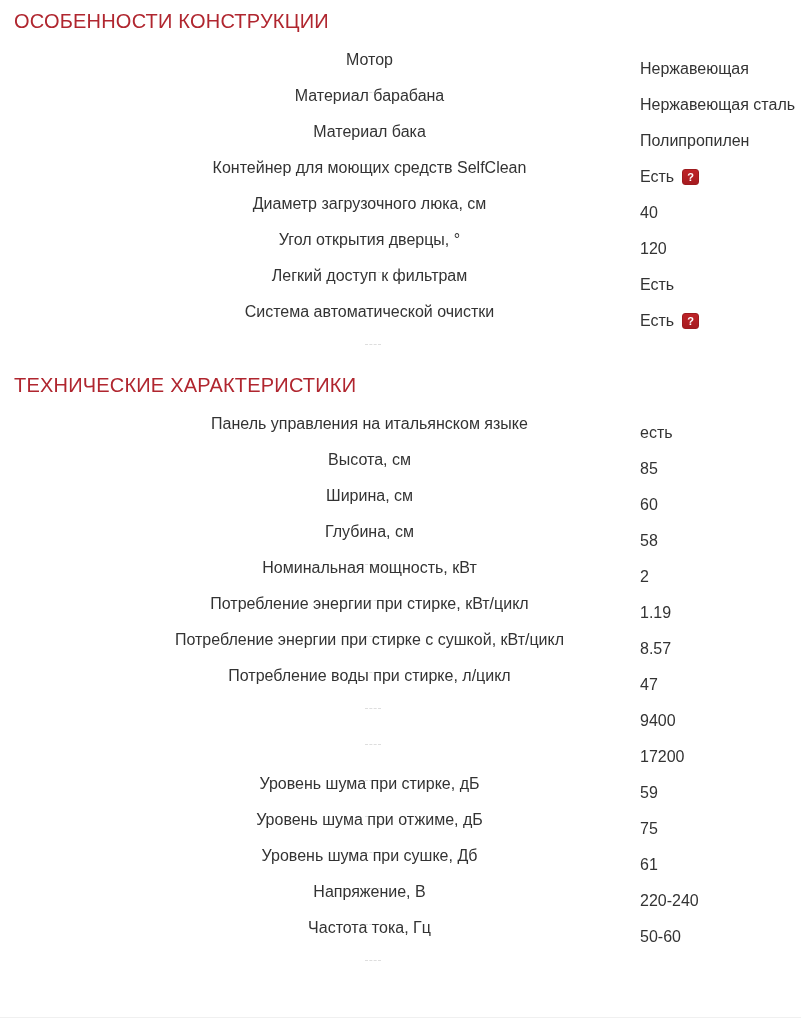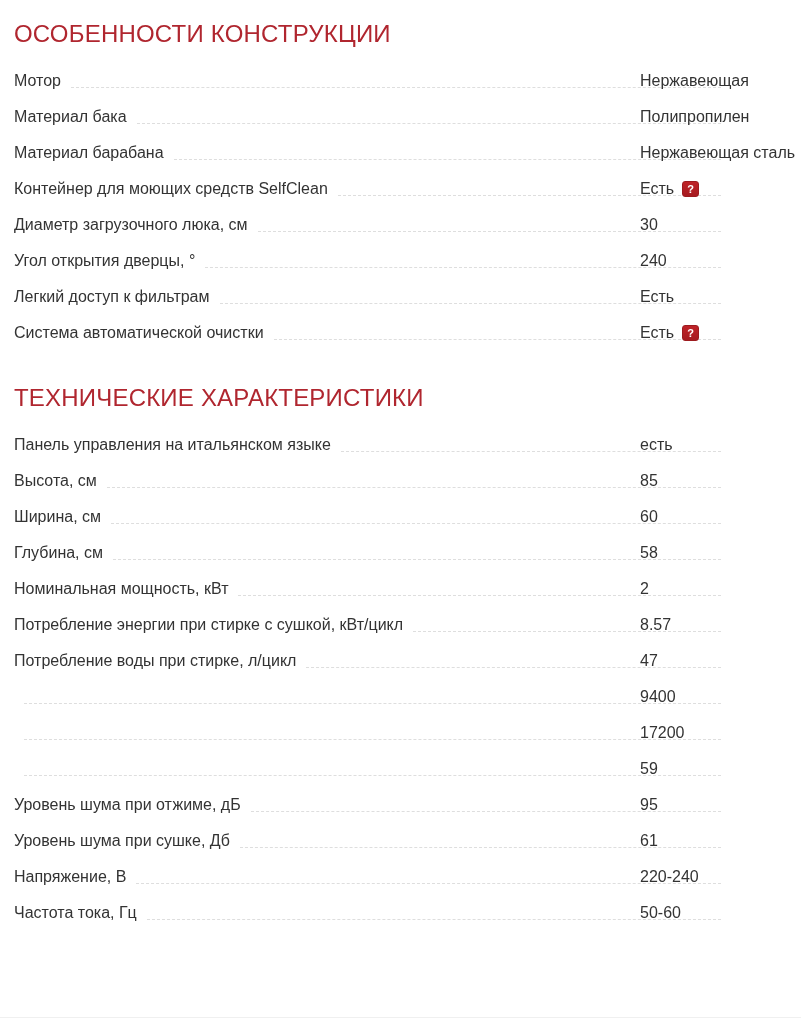--- a/index.html
+++ b/index.html
@@ -12,34 +12,35 @@
     background: #ffffff;
     font-family: "Liberation Sans", sans-serif;
     color: #333333;
   }
   .container {
     padding: 5px 0 0 14px;
   }
   .section { }
   .section + .section { margin-top: 34px; }
   .section-title {
-    margin: 16px 0 17px 0;
-    font-size: 24px;
+    margin: 4px 0 17px 0;
+    font-size: 20px;
     line-height: 25px;
     font-weight: 400;
     color: #b0262f;
     letter-spacing: 0.2px;
   }
   .rows { }
   .spec-row {
     display: flex;
     align-items: center;
     height: 36px;
     padding-right: 76px;
     position: relative;
+    flex-direction: column;
   }
   .spec-label {
     white-space: nowrap;
     font-size: 16px;
     color: #333333;
     flex: 0 0 auto;
   }
   .spec-leader {
     flex: 1 1 auto;
     min-width: 16px;
@@ -95,60 +96,60 @@
   <div class="spec-row">
     <span class="spec-label">Мотор</span>
     <span class="spec-leader"></span>
     <span class="spec-value">
       <span class="value-text">Нержавеющая</span>
 
     </span>
   </div>
 
   <div class="spec-row">
+    <span class="spec-label">Материал барабана</span>
+    <span class="spec-leader"></span>
+    <span class="spec-value">
+      <span class="value-text">Нержавеющая сталь</span>
+
+    </span>
+  </div>
+
+  <div class="spec-row">
     <span class="spec-label">Материал бака</span>
     <span class="spec-leader"></span>
     <span class="spec-value">
       <span class="value-text">Полипропилен</span>
-
-    </span>
-  </div>
-
-  <div class="spec-row">
-    <span class="spec-label">Материал барабана</span>
-    <span class="spec-leader"></span>
-    <span class="spec-value">
-      <span class="value-text">Нержавеющая сталь</span>
 
     </span>
   </div>
 
   <div class="spec-row">
     <span class="spec-label">Контейнер для моющих средств SelfClean</span>
     <span class="spec-leader"></span>
     <span class="spec-value">
       <span class="value-text">Есть</span>
       <span class="help-icon">?</span>
     </span>
   </div>
 
   <div class="spec-row">
     <span class="spec-label">Диаметр загрузочного люка, см</span>
     <span class="spec-leader"></span>
     <span class="spec-value">
-      <span class="value-text">30</span>
+      <span class="value-text">40</span>
 
     </span>
   </div>
 
   <div class="spec-row">
     <span class="spec-label">Угол открытия дверцы, °</span>
     <span class="spec-leader"></span>
     <span class="spec-value">
-      <span class="value-text">240</span>
+      <span class="value-text">120</span>
 
     </span>
   </div>
 
   <div class="spec-row">
     <span class="spec-label">Легкий доступ к фильтрам</span>
     <span class="spec-leader"></span>
     <span class="spec-value">
       <span class="value-text">Есть</span>
 
@@ -207,20 +208,28 @@
 
   <div class="spec-row">
     <span class="spec-label">Номинальная мощность, кВт</span>
     <span class="spec-leader"></span>
     <span class="spec-value">
       <span class="value-text">2</span>
 
     </span>
   </div>
 
+  <div class="spec-row">
+    <span class="spec-label">Потребление энергии при стирке, кВт/цикл</span>
+    <span class="spec-leader"></span>
+    <span class="spec-value">
+      <span class="value-text">1.19</span>
+
+    </span>
+  </div>
 
   <div class="spec-row">
     <span class="spec-label">Потребление энергии при стирке с сушкой, кВт/цикл</span>
     <span class="spec-leader"></span>
     <span class="spec-value">
       <span class="value-text">8.57</span>
 
     </span>
   </div>
 
@@ -244,32 +253,33 @@
 
   <div class="spec-row">
     <span class="spec-leader"></span>
     <span class="spec-value">
       <span class="value-text">17200</span>
 
     </span>
   </div>
 
   <div class="spec-row">
+    <span class="spec-label">Уровень шума при стирке, дБ</span>
     <span class="spec-leader"></span>
     <span class="spec-value">
       <span class="value-text">59</span>
 
     </span>
   </div>
 
   <div class="spec-row">
     <span class="spec-label">Уровень шума при отжиме, дБ</span>
     <span class="spec-leader"></span>
     <span class="spec-value">
-      <span class="value-text">95</span>
+      <span class="value-text">75</span>
 
     </span>
   </div>
 
   <div class="spec-row">
     <span class="spec-label">Уровень шума при сушке, Дб</span>
     <span class="spec-leader"></span>
     <span class="spec-value">
       <span class="value-text">61</span>
 

